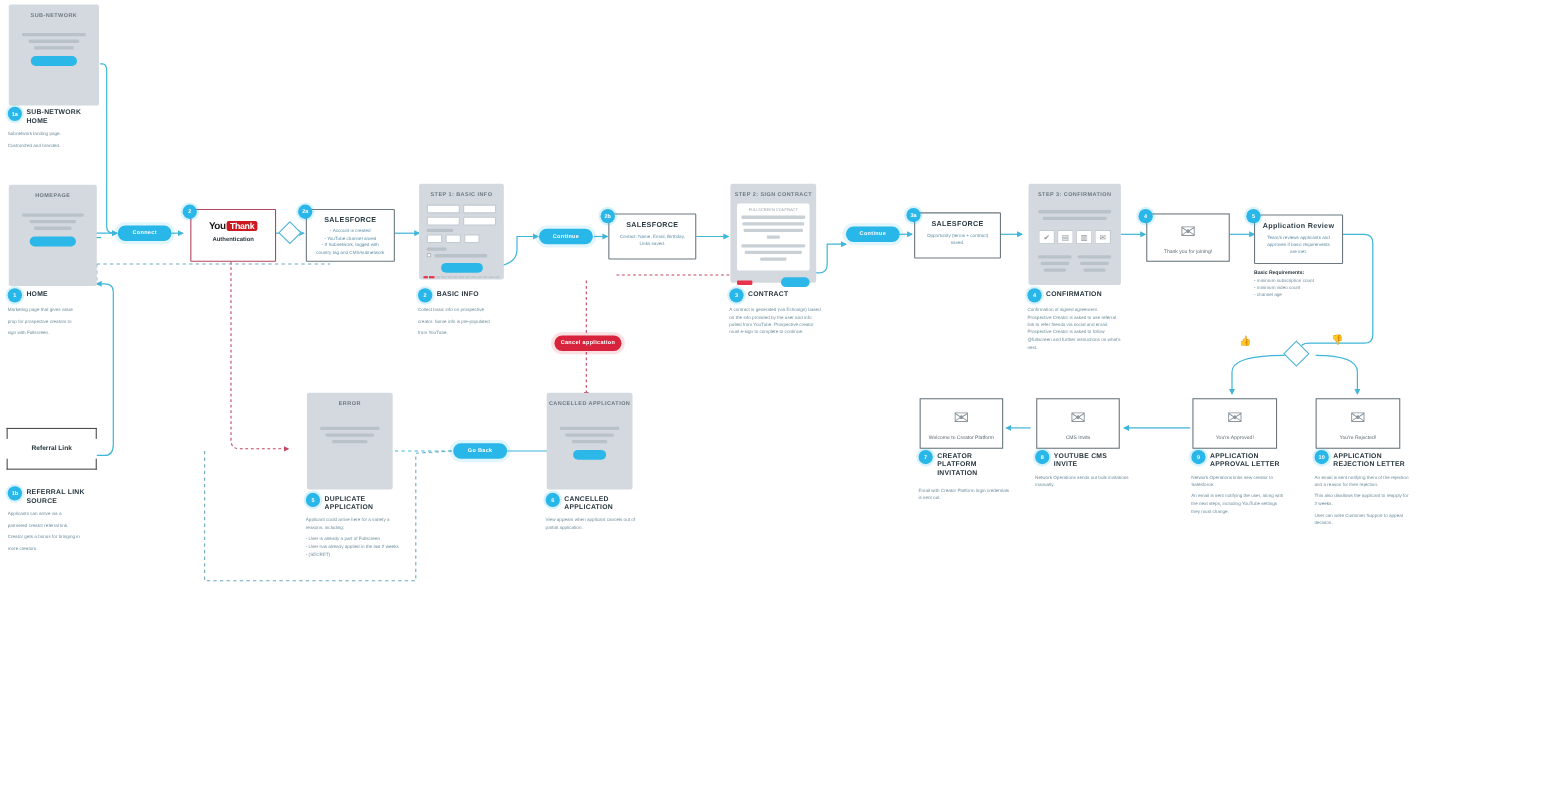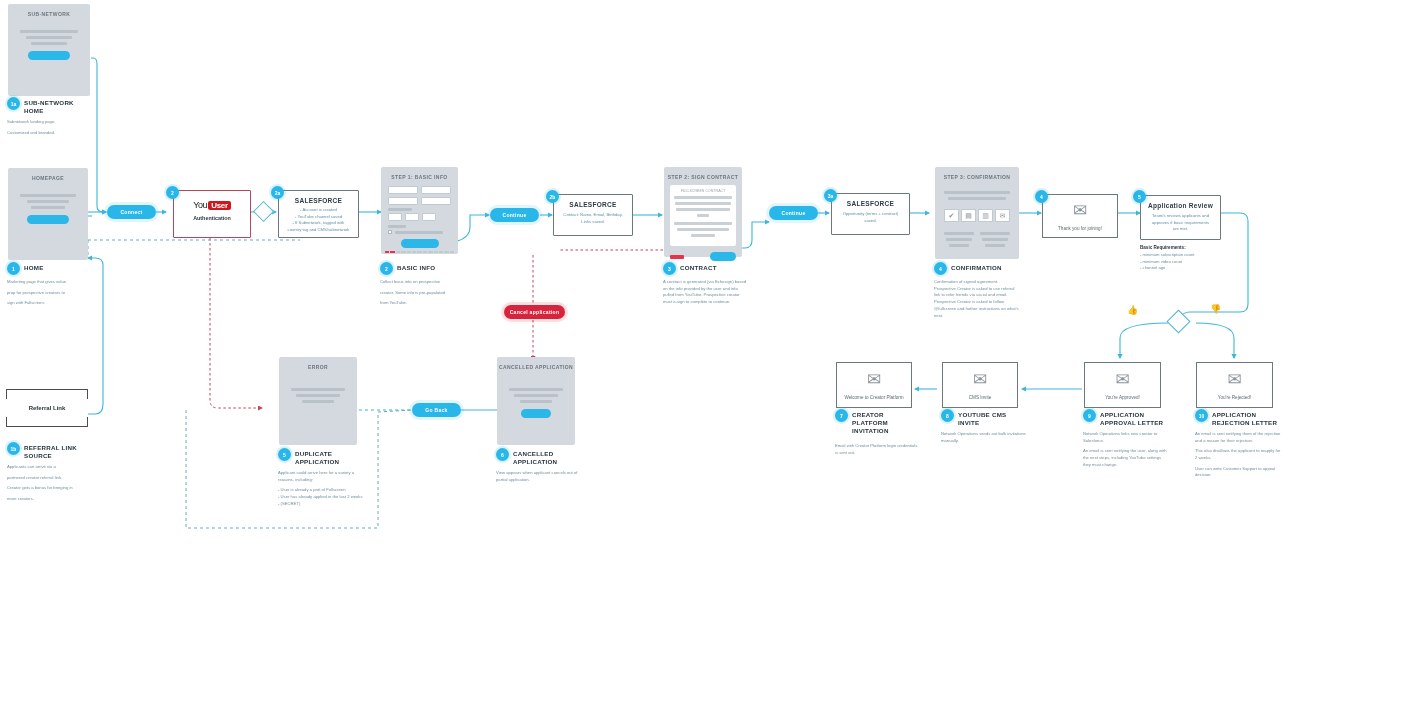--- a/index.html
+++ b/index.html
@@ -90,21 +90,21 @@
   .btn {
     position:absolute; border-radius:10px; color:#fff;
     font-size:5px; font-weight:bold; display:flex; align-items:center; justify-content:center;
     letter-spacing:.3px;
   }
   .btn.blue { background:#29b6e8; box-shadow:0 0 0 3px rgba(41,182,232,.14); }
   .btn.red  { background:#d8233c; box-shadow:0 0 0 3px rgba(216,35,60,.14); }
 
   
   .ytlogo { display:flex; align-items:center; justify-content:center; gap:1px; padding-top:9px;}
-  .ytlogo .yt-word { color:#1a1a1a; font-weight:normal; font-size:9px; letter-spacing:-.4px;}
+  .ytlogo .yt-word { color:#1a1a1a; font-weight:bold; font-size:9px; letter-spacing:-.4px;}
   .ytlogo .yt-box {
     background:#cc181e; color:#fff; font-weight:bold; font-size:8px;
     padding:0 3px; border-radius:2px; letter-spacing:-.3px;
   }
   .yt-sub { text-align:center; font-size:5.4px; color:#2b3b44; font-weight:bold; margin-top:5px;}
 
   
   .referral { position:absolute; }
   .referral .brk { border:1px solid #4d4d4d; height:10px; }
   .referral .brk.top { border-bottom:none; }
@@ -271,21 +271,21 @@
         <p>more creators.</p>
     </div>
   </div>
 
   <div class="btn blue" style="left:107px; top:205px; width:49px; height:14px;">Connect</div>
 
   <div class="fbadge badge" style="left:166px; top:186px;">2</div>
   <div class="box redline" style="left:173px; top:190px; width:78px; height:48px;">
     <div class="ytlogo">
       <span class="yt-word">You</span>
-      <span class="yt-box">User</span>
+      <span class="yt-box">Thank</span>
     </div>
     <div class="yt-sub">Authentication</div>
   </div>
 
   <div class="diamond" style="left:256px; top:204px; width:15px; height:15px;"></div>
 
   <div class="fbadge badge" style="left:271px; top:186px;">2a</div>
   <div class="box" style="left:278px; top:190px; width:81px; height:48px;">
     <div class="box-title">SALESFORCE</div>
     <div class="box-body" style="padding-top:3px;">

